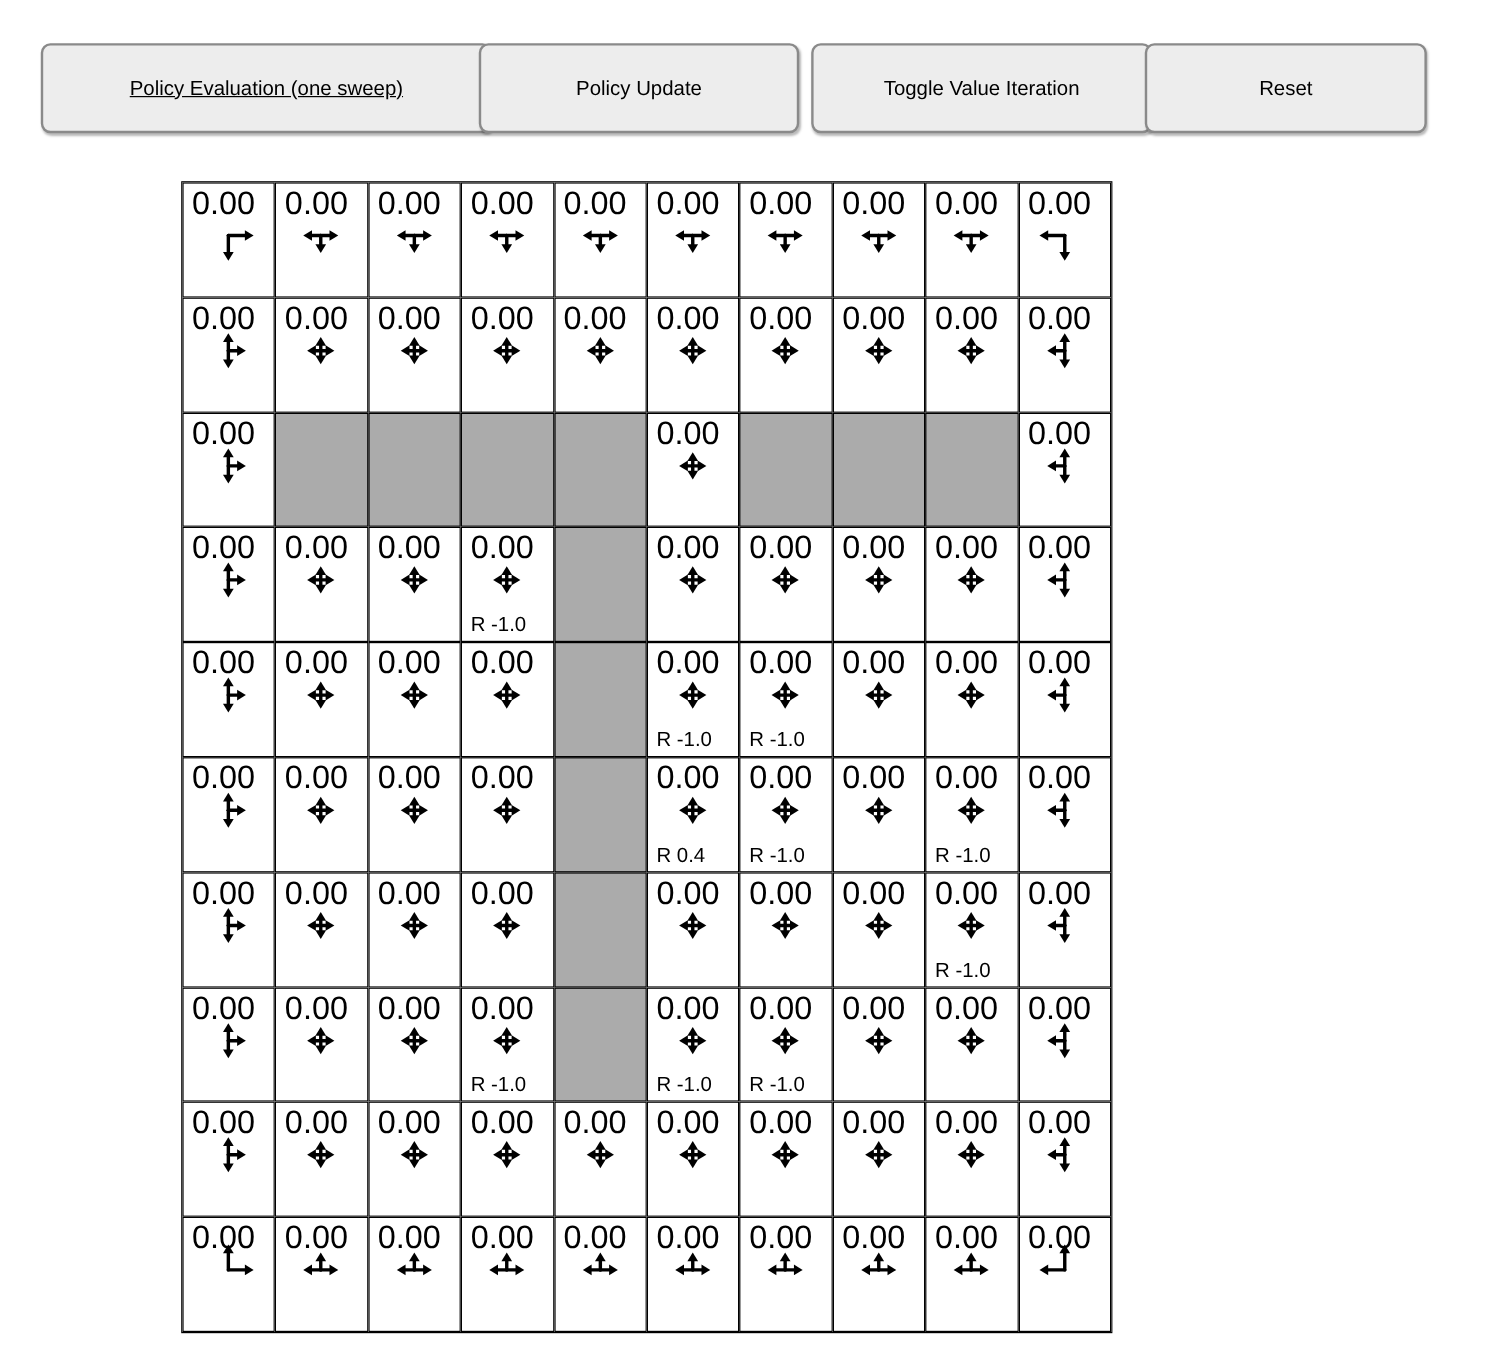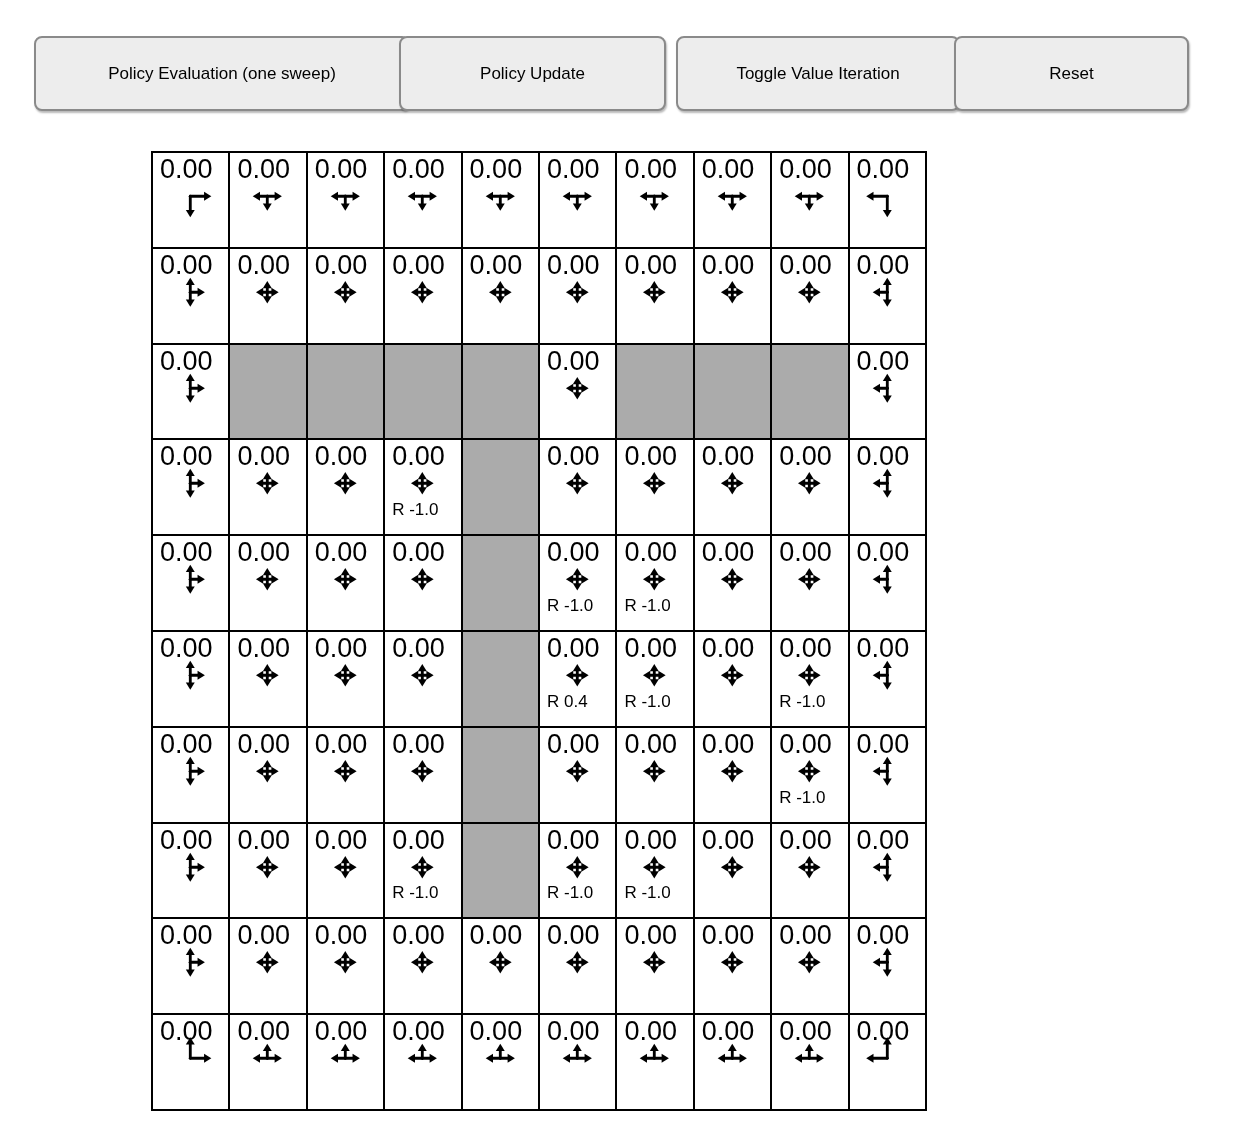--- a/index.html
+++ b/index.html
@@ -8,39 +8,39 @@
     font-family:"Liberation Sans","DejaVu Sans",sans-serif;color:#000;
     overflow:hidden;
   }
   .btn{
     position:absolute;top:36px;height:75px;
     background:#ededed;border:2px solid #8a8a8a;border-radius:8px;
     font-size:17px;color:#000;font-family:inherit;
     box-shadow:1px 2px 2px rgba(0,0,0,0.28);
     cursor:pointer;text-align:center;
   }
-  #btn-eval{left:34px;width:376px;}
+  #btn-eval{left:34px;width:376px;text-decoration:underline;}
   #btn-update{left:399px;width:267px;}
   #btn-toggle{left:676px;width:284px;}
   #btn-reset{left:954px;width:235px;}
   #grid{
     position:absolute;left:151px;top:151px;width:776px;height:960px;
     display:grid;grid-template-columns:repeat(10,1fr);grid-template-rows:repeat(10,1fr);
     border:1.5px solid #000;box-sizing:border-box;background:#fff;
   }
   .cell{
     position:relative;border:1.5px solid #000;box-sizing:border-box;background:#fff;
   }
   .cell.wall{background:#ababab;}
   .val{
     position:absolute;left:7px;top:3px;font-size:27px;line-height:1;color:#000;
     white-space:nowrap;
   }
   .rew{
-    position:absolute;left:7px;bottom:16px;font-size:17px;line-height:1;color:#000;
+    position:absolute;left:7px;bottom:5px;font-size:17px;line-height:1;color:#000;
     white-space:nowrap;
   }
   .arrows{position:absolute;left:0;top:0;width:100%;height:100%;}
 </style>
 </head>
 <body>
 
 <div>
   <button id="btn-eval" class="btn" type="button">Policy Evaluation (one sweep)</button>
   <button id="btn-update" class="btn" type="button">Policy Update</button>

